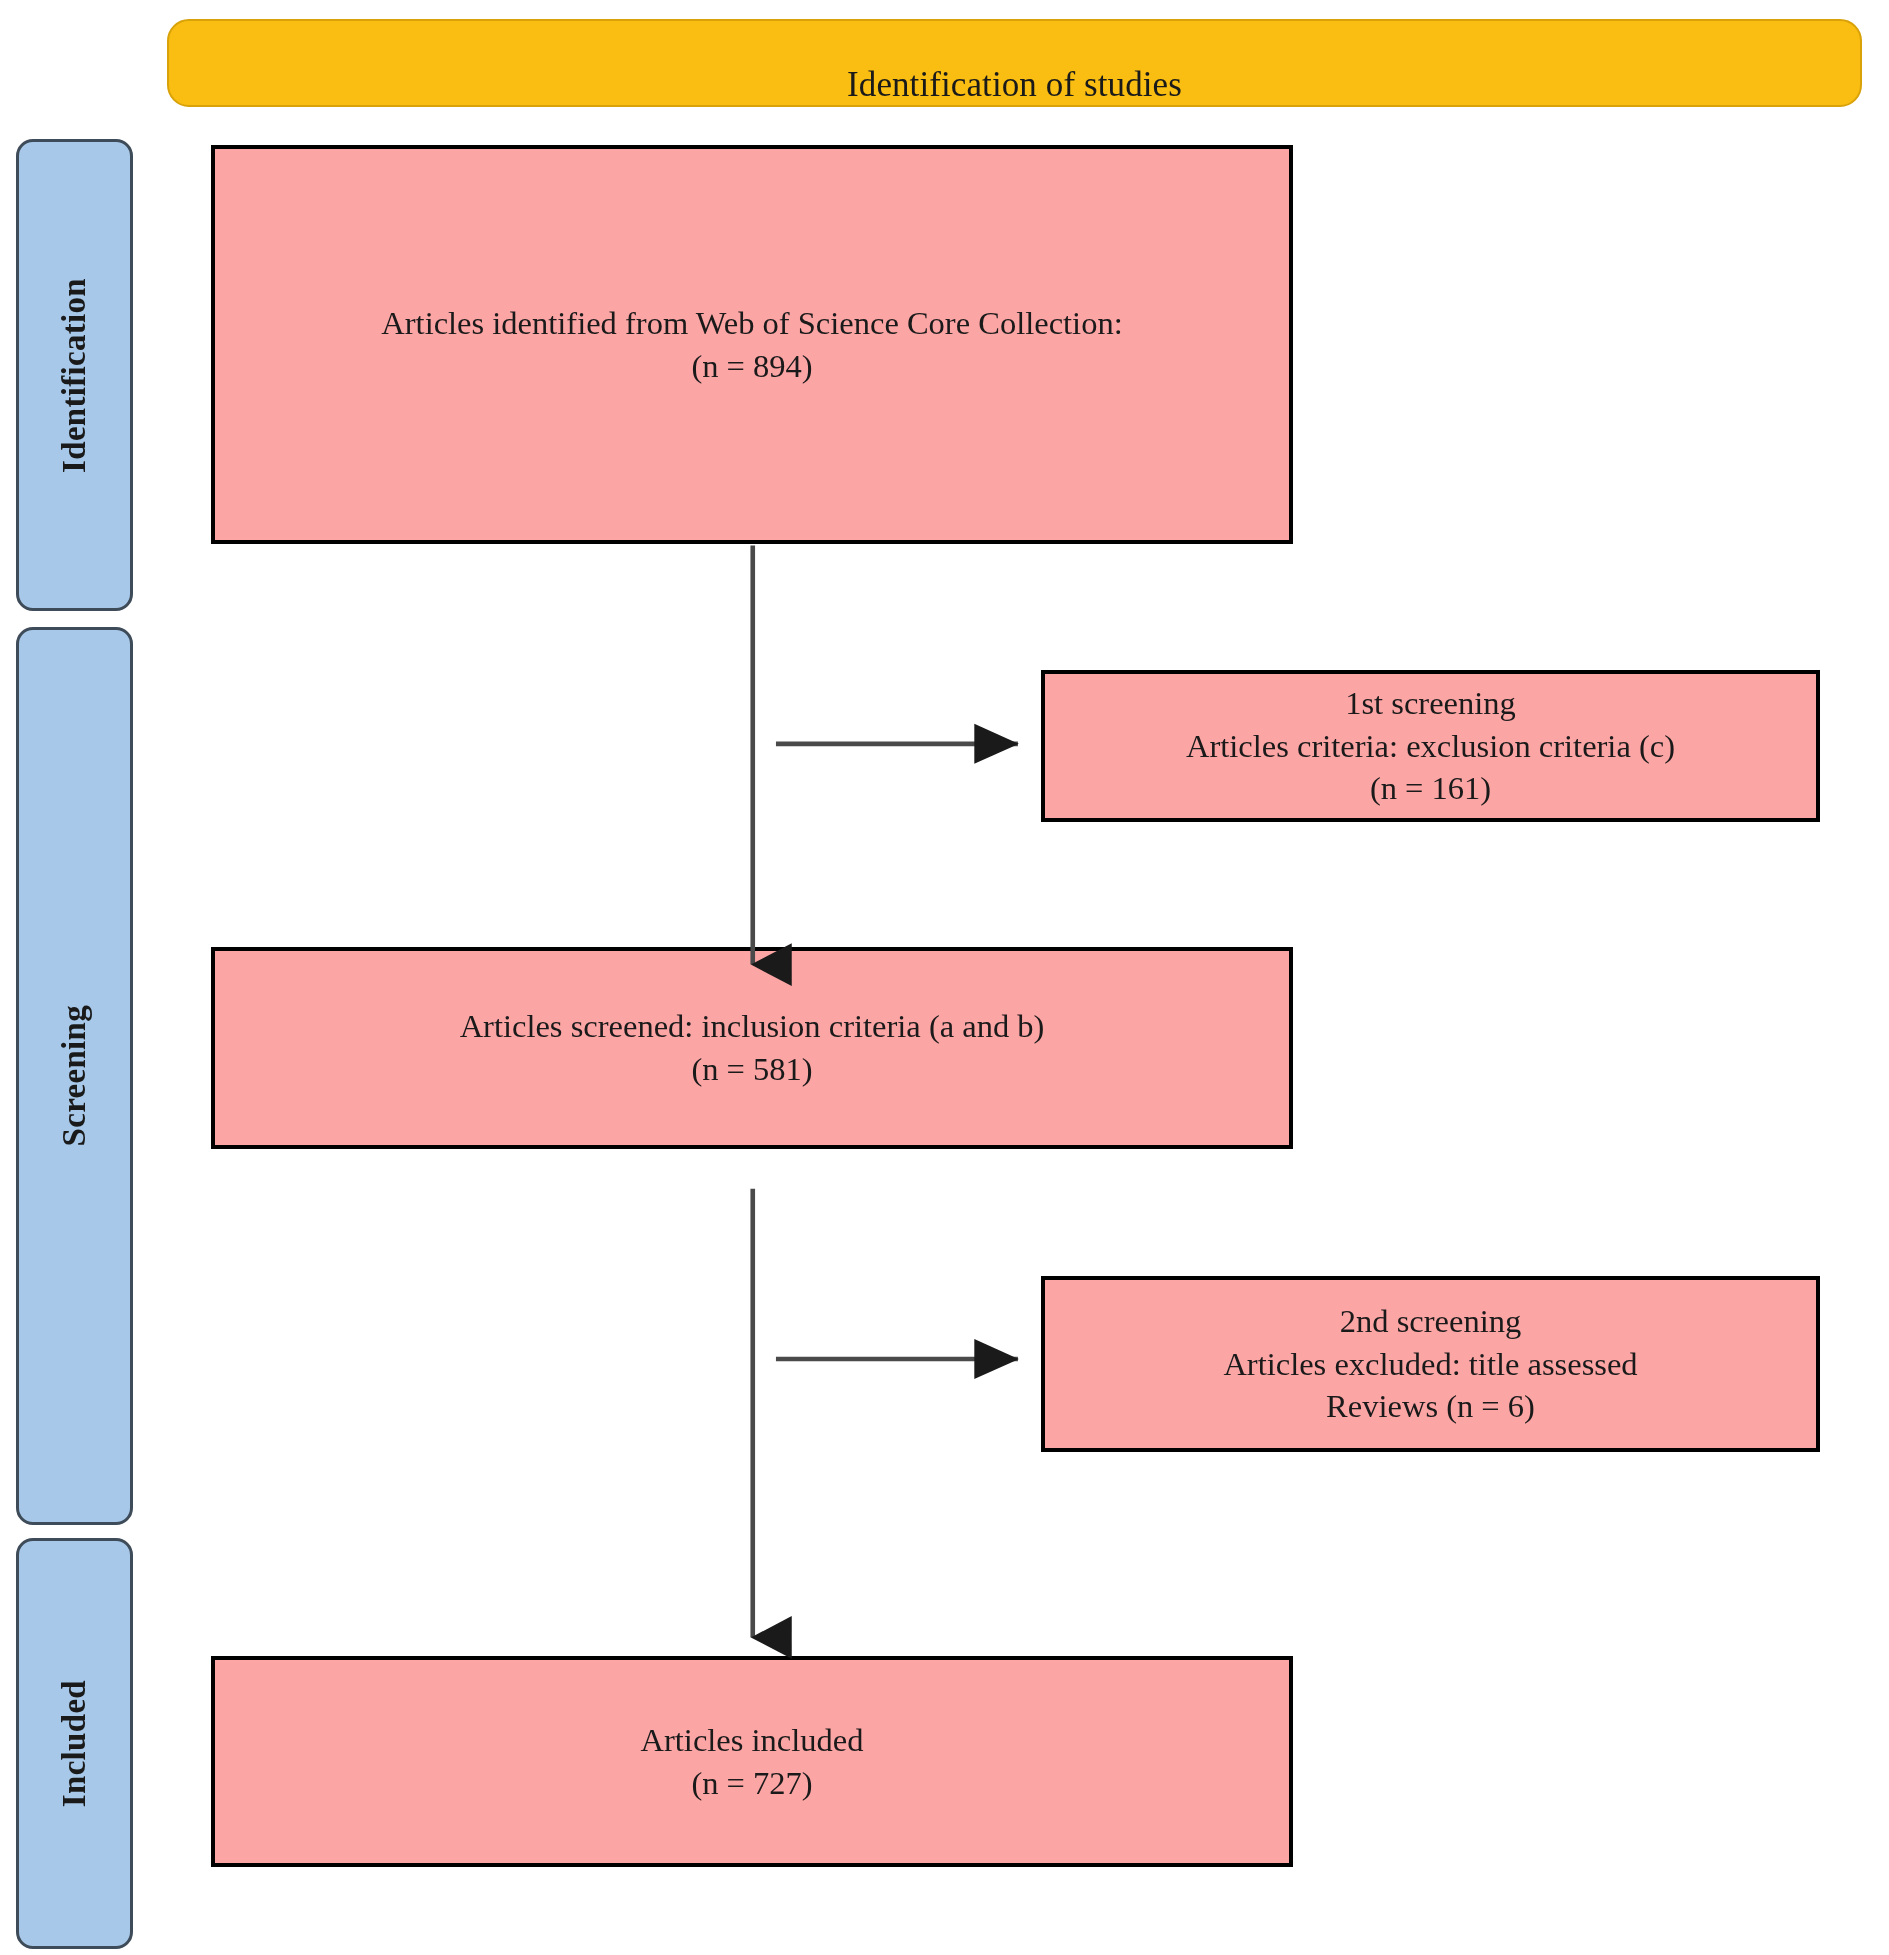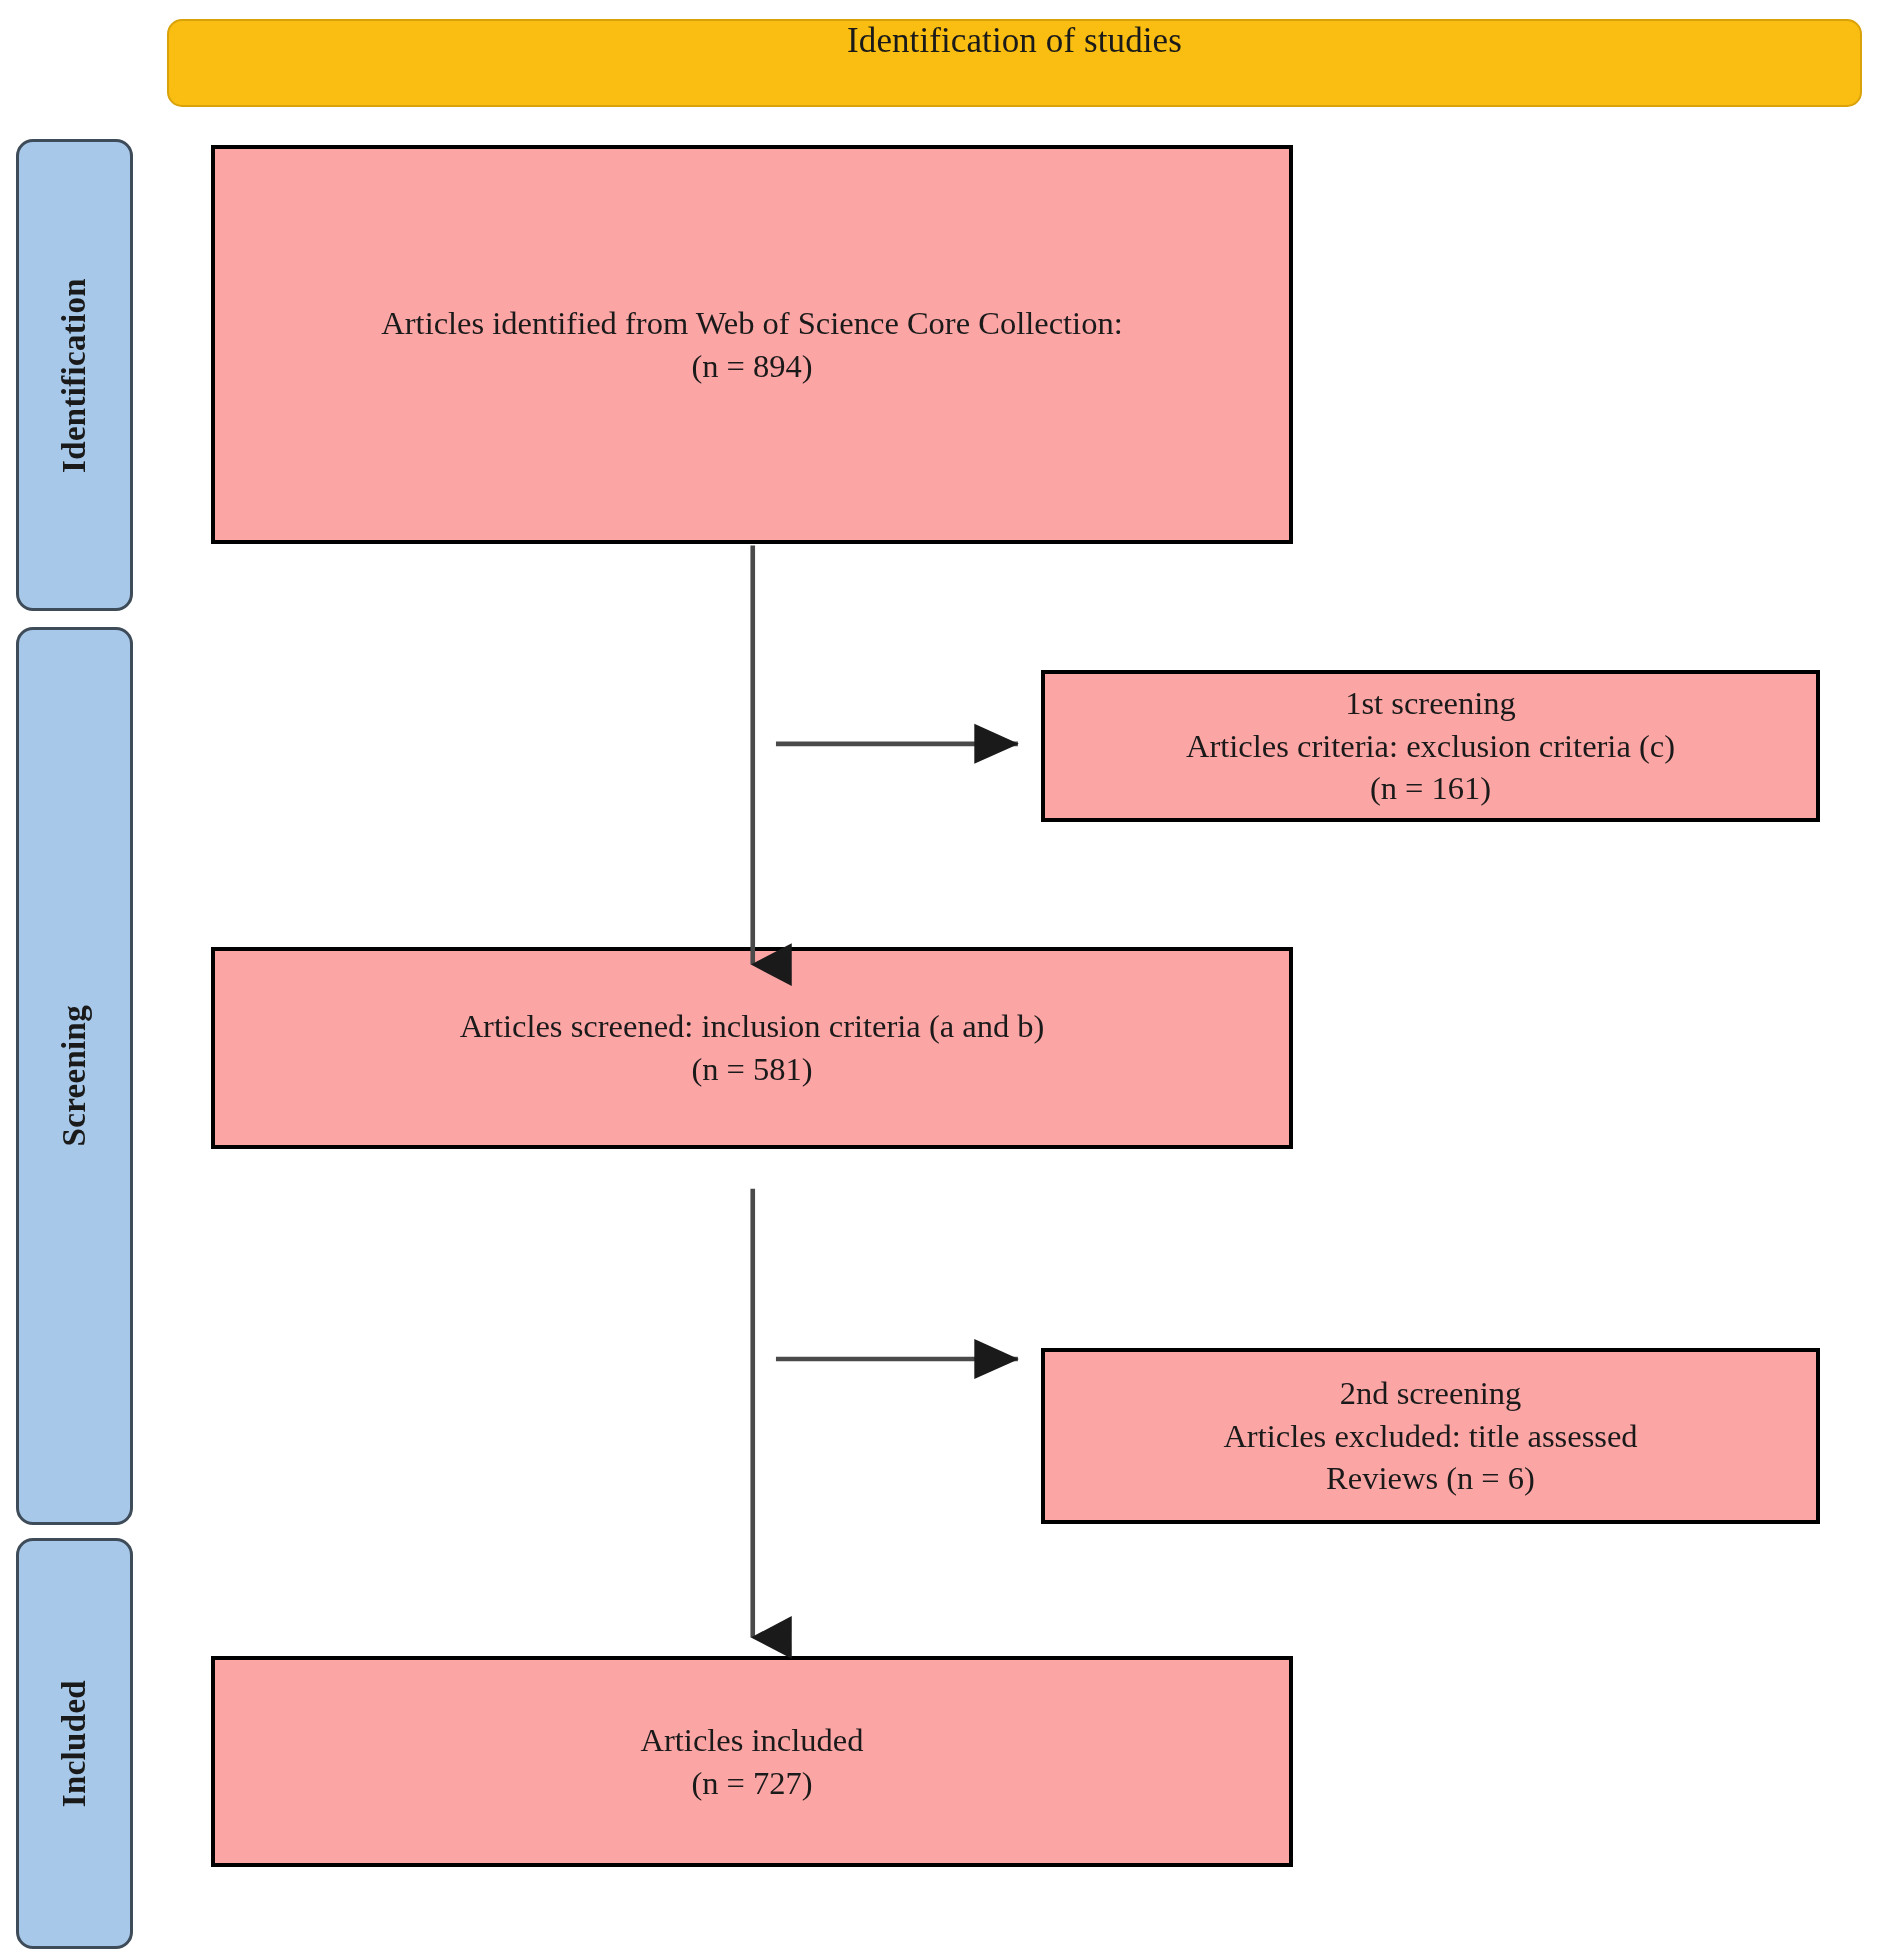--- a/index.html
+++ b/index.html
@@ -21,24 +21,24 @@
 
   
   .header-banner {
     position: absolute;
     left: 167px;
     top: 18.6px;
     width: 1695px;
     height: 88px;
     background: #F9BE11;
     border: 2.7px solid #D9A209;
-    border-radius: 15px;
+    border-radius: 22px;
     box-sizing: border-box;
     display: flex;
-    align-items: flex-start;
+    align-items: flex-end;
     justify-content: center;
   }
   .header-banner-text {
     font-size: 35px;
     font-weight: 400;
     color: #1a1a1a;
     letter-spacing: 0.1px;
   }
 
   
@@ -85,21 +85,21 @@
     line-height: 1.32;
     color: #1a1a1a;
     white-space: nowrap;
   }
 
   #box-identified { left: 211px;  top: 145px;  width: 1082px; height: 399px; }
   #box-screened   { left: 211px;  top: 947px; width: 1082px; height: 202px; }
   #box-included   { left: 211px;  top: 1656px; width: 1082px; height: 211px; }
 
   #box-excluded-1 { left: 1041px; top: 670px;  width: 779px; height: 152px; text-align: center; }
-  #box-excluded-2 { left: 1041px; top: 1348px; width: 779px; height: 176px; }
+  #box-excluded-2 { left: 1041px; top: 1276px; width: 779px; height: 176px; }
 
   
   #arrow-layer {
     position: absolute;
     left: 0;
     top: 0;
     width: 1890px;
     height: 1955px;
     pointer-events: none;
   }

